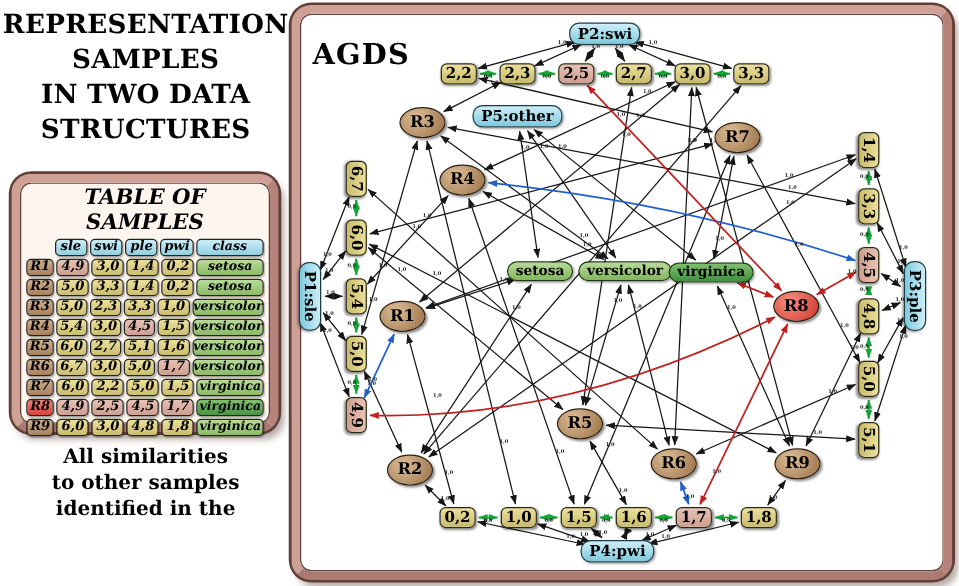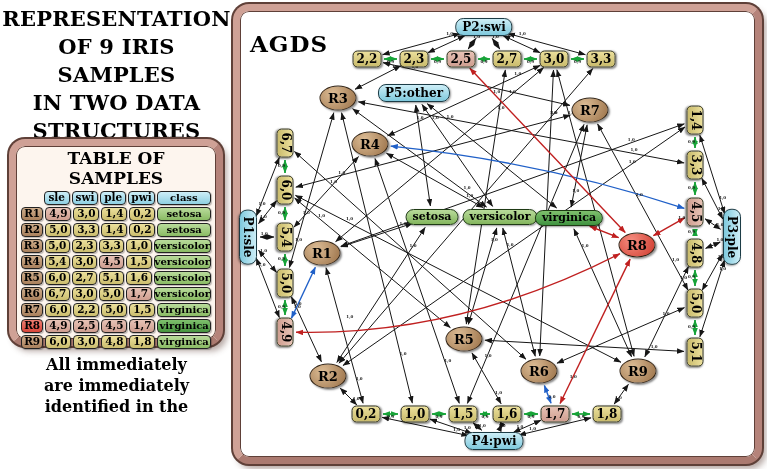--- a/index.html
+++ b/index.html
@@ -10,20 +10,21 @@
   
   .main-title{
     position:absolute;left:0;top:5px;width:233px;text-align:center;
     font-size:21px;font-weight:bold;line-height:1.33;letter-spacing:.2px;
   }
   .frame{
     position:absolute;background:#fff;border:7px solid #c2948a;border-radius:16px;
     border-color:#cfa196 #b5837a #ab7a70 #cfa196;
     box-shadow:0 0 0 2px #5f4038, inset 0 0 0 1px #5f4038, 4px 5px 6px rgba(90,60,50,.45);
     box-sizing:border-box;
+    font-style:italic;
   }
   #table-frame{left:9px;top:139px;width:214px;height:207px;background:#fdf5ee;}
   .table-title{ text-align:center;font-size:17px;font-weight:bold;line-height:1.15;margin:3px 0 3px 0;}
   .tbl{padding:0 5px;}
   .trow{display:flex;gap:2px;margin-bottom:2px;}
   .cell{
     height:12px;line-height:11px;font-size:10.5px;font-weight:bold;text-align:center;
     border:1px solid #222;border-radius:4px;box-sizing:content-box;
     box-shadow:1px 1px 1px rgba(0,0,0,.25);
   }
@@ -68,21 +69,20 @@
     width:37px;height:25px;line-height:23px;border:1px solid #2c1e10;border-radius:50%;font-size:13px;
     background:radial-gradient(circle at 35% 30%,#dcbc95,#986f46);box-shadow:1.5px 1.5px 2px rgba(0,0,0,.45);
   }
   .n-obj.red{background:radial-gradient(circle at 35% 30%,#f58d80,#cd372a);}
 </style>
 </head>
 <body>
 
 <div class="main-title">
   <div>REPRESENTATION</div>
-  <div>OF 9 IRIS</div>
   <div>SAMPLES</div>
   <div>IN TWO DATA</div>
   <div>STRUCTURES</div>
 </div>
 
 <div id="table-frame" class="frame">
   <div class="table-title">
     <div>TABLE OF</div>
     <div>SAMPLES</div>
   </div>
@@ -164,22 +164,22 @@
         <div class="cell w-num c-num">6,0</div>
         <div class="cell w-num c-num">3,0</div>
         <div class="cell w-num c-num">4,8</div>
         <div class="cell w-num c-num">1,8</div>
         <div class="cell w-cls c-cls-light">virginica</div>
       </div>
     </div>
 </div>
 
 <div class="caption">
-  <div>All immediately</div>
-  <div>are immediately</div>
+  <div>All similarities</div>
+  <div>to other samples</div>
   <div>identified in the</div>
 </div>
 
 <div id="graph-frame" class="frame"></div>
 <div id="graph-overlay">
   <div class="agds-title">AGDS</div>
 <svg width="531" height="461">
       <defs>
         <marker id="ab" viewBox="0 0 8 6" markerWidth="7.5" markerHeight="6" refX="7.5" refY="3" orient="auto-start-reverse" markerUnits="userSpaceOnUse">
           <path d="M0,0L8,3L0,6z" fill="#161616"></path>

